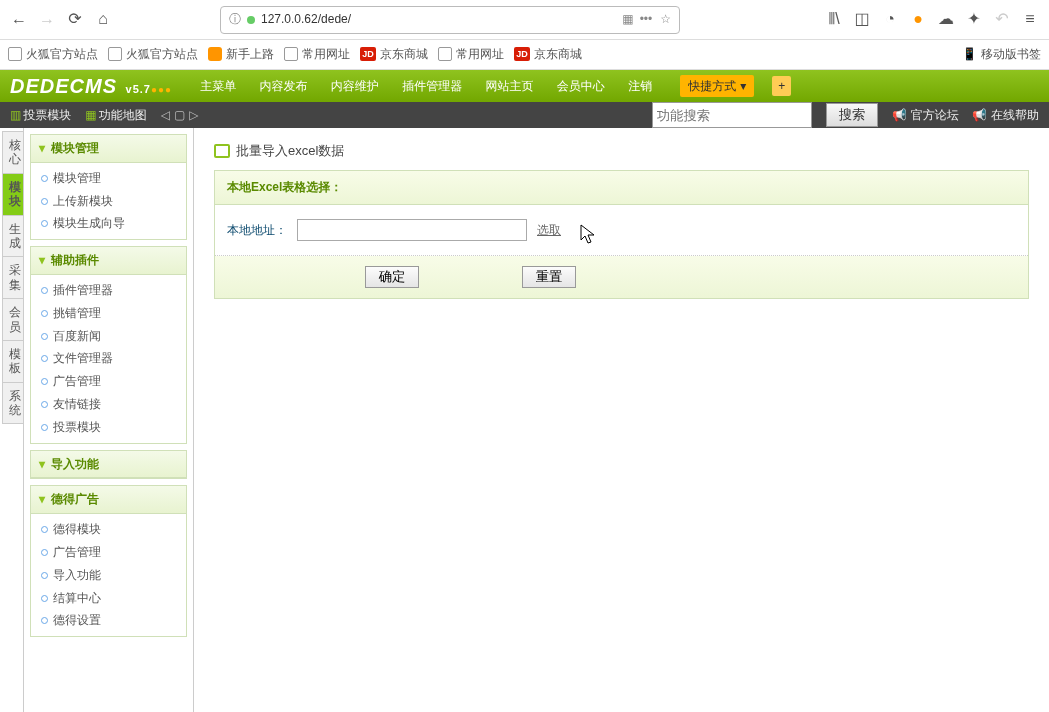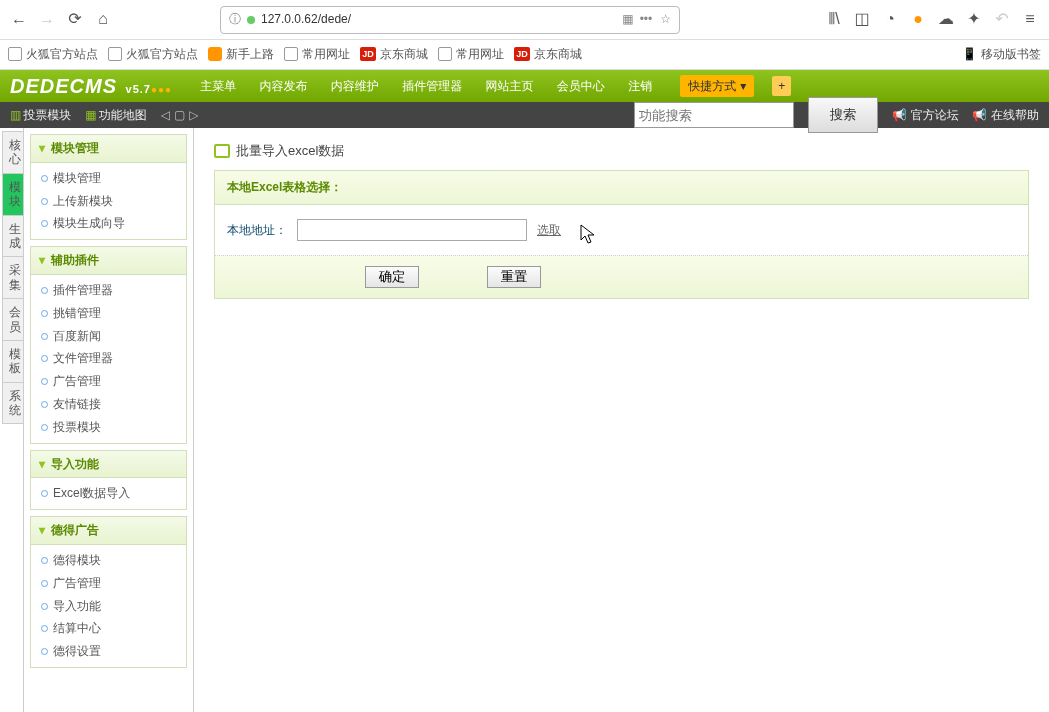--- a/index.html
+++ b/index.html
@@ -26,46 +26,46 @@
 .greenbar .welcome{margin-left:100px;color:#c5e28f}
 .greenbar .nav a{color:#fff;text-decoration:none;margin:0 10px;cursor:pointer}
 .greenbar .quick{background:#ffb400;color:#333;padding:3px 8px;border-radius:2px;display:flex;align-items:flex-start;gap:4px}
 .greenbar .plus{background:#ffcc55;padding:2px 6px;border-radius:2px;color:#333}
 
 .darkbar{height:26px;background:#444;display:flex;align-items:center;padding:0 10px;color:#eee;gap:14px;font-size:12px}
 .darkbar .icn2{color:#8fc31f;margin-right:2px}
 .darkbar .small{color:#bbb;display:flex;gap:4px}
 .darkbar .spacer{flex:1}
 .darkbar input{height:20px;width:160px;border:1px solid #999;padding:12px 4px}
-.darkbar .btn{height:36px;background:linear-gradient(#f8f8f8,#ddd);border:1px solid #999;padding:0 21px;cursor:pointer;color:#333}
+.darkbar .btn{height:24px;background:linear-gradient(#f8f8f8,#ddd);border:1px solid #999;padding:0 12px;cursor:pointer;color:#333}
 .darkbar .hl{color:#ffb400}
 
 .wrap{display:flex;height:584px}
 .vtabs{width:24px;background:#fff;border-right:1px solid #ccc;padding-top:4px}
 .vtab{writing-mode:horizontal-tb;text-align:right;padding:6px 2px;font-size:12px;border:1px solid #ccc;border-right:none;margin:-1px 0 0 2px;background:#f0f0f0;color:#555;cursor:pointer;line-height:1.2}
-.vtab.on{background:#22c55e;font-weight:normal}
+.vtab.on{background:#84cc16;font-weight:bold}
 .side{width:170px;border-right:1px solid #ccc;padding:6px;overflow:auto}
 .panel{border:1px solid #d0e0b8;margin-bottom:6px;background:#fff}
 .phead{background:linear-gradient(#f4fae8,#e8f3d0);border-bottom:1px solid #d0e0b8;padding:5px 8px;font-weight:bold;color:#5a8a00;cursor:pointer;display:flex;align-items:center;gap:6px}
 .phead .ar{color:#8fc31f}
 .plist{padding:4px 0}
 .plist a{display:block;padding:3px 8px 3px 22px;color:#555;text-decoration:none;position:relative;cursor:pointer}
 .plist a::before{content:"";position:absolute;left:10px;top:8px;width:5px;height:5px;border:1px solid #6aa8e8;border-radius:50%}
 
 .main{flex:1;padding:14px 20px;overflow:auto}
 .mtitle{display:flex;align-items:center;gap:6px;font-size:13px;color:#444;margin-bottom:10px}
 .mtitle .bi{width:16px;height:14px;background:#8fc31f;border-radius:2px;position:relative}
 .mtitle .bi::after{content:"";position:absolute;left:2px;top:2px;right:2px;bottom:2px;background:#fff}
 .box{border:1px solid #d0e0b8}
 .boxh{background:linear-gradient(#f8fce8,#edf6d6);border-bottom:1px solid #d0e0b8;padding:8px 12px;color:#5a8a00;font-weight:bold}
 .boxrow{padding:14px 12px;border-bottom:1px dotted #ccc;display:flex;align-items:center;gap:10px}
 .boxrow label{color:#0c4a6e}
 .boxrow input[type=text]{width:230px;height:22px;border:1px solid #aaa;padding:0 4px}
 .boxrow .link{color:#666;text-decoration:underline;cursor:pointer;position:relative}
-.boxact{background:linear-gradient(#f8fce8,#edf6d6);padding:10px 20px;display:flex;gap:68px;padding-left:150px}
+.boxact{background:linear-gradient(#f8fce8,#edf6d6);padding:10px 20px;display:flex;gap:103px;padding-left:150px}
 .btn2{width:54px;height:22px;background:linear-gradient(#fcfcfc,#e5e5e5);border:1px solid #999;cursor:pointer}
 .cursor{position:absolute;left:580px;top:224px;font-size:18px;color:#000;pointer-events:none}
 svg{display:block}
 </style>
 </head>
 <body>
 
 <div class="chrome">
   <div class="icn">←</div>
   <div class="icn" style="color:#ccc">→</div>
@@ -197,23 +197,20 @@
         <a>广告管理</a>
         <a>友情链接</a>
         <a>投票模块</a>
       </div>
     </div>
     <div class="panel">
       <div class="phead">
           <span class="ar">▾</span>
           <span>导入功能</span>
         </div>
-      <div class="plist">
-        <a>Excel数据导入</a>
-      </div>
     </div>
     <div class="panel">
       <div class="phead">
           <span class="ar">▾</span>
           <span>德得广告</span>
         </div>
       <div class="plist">
         <a>德得模块</a>
         <a>广告管理</a>
         <a>导入功能</a>

